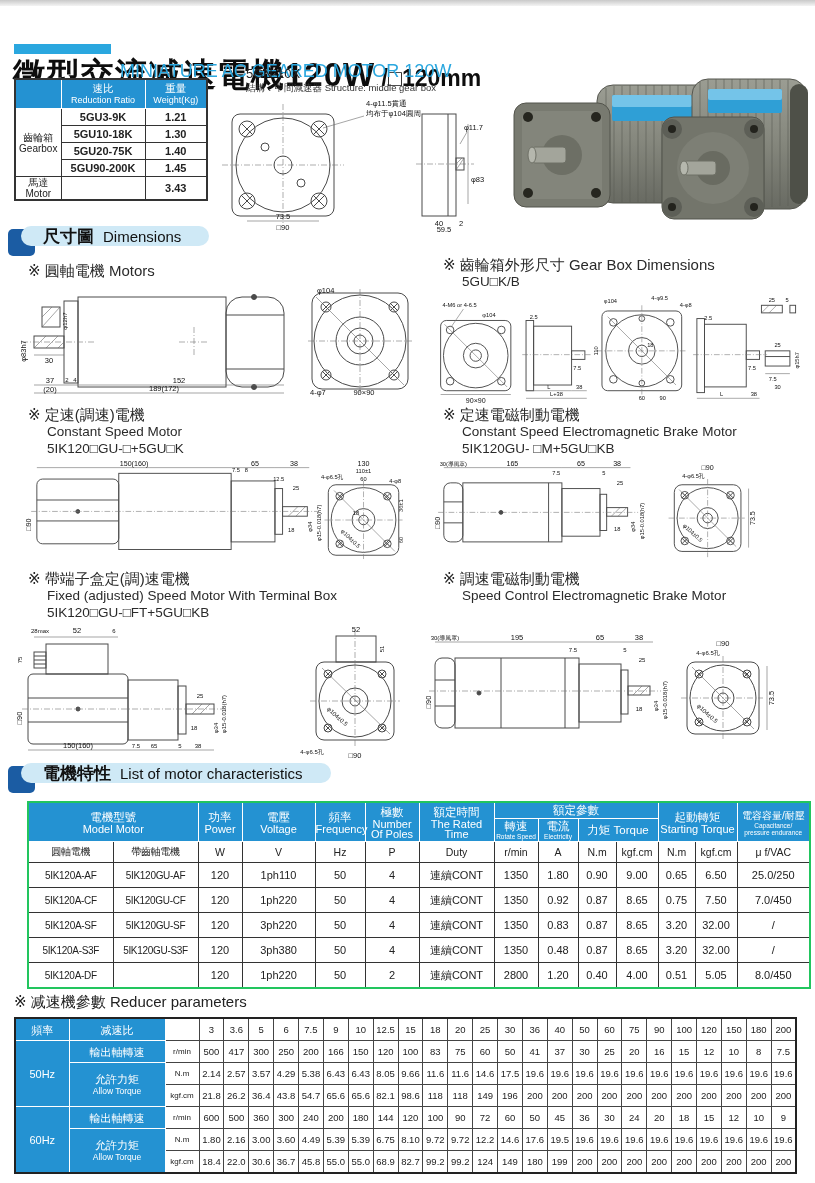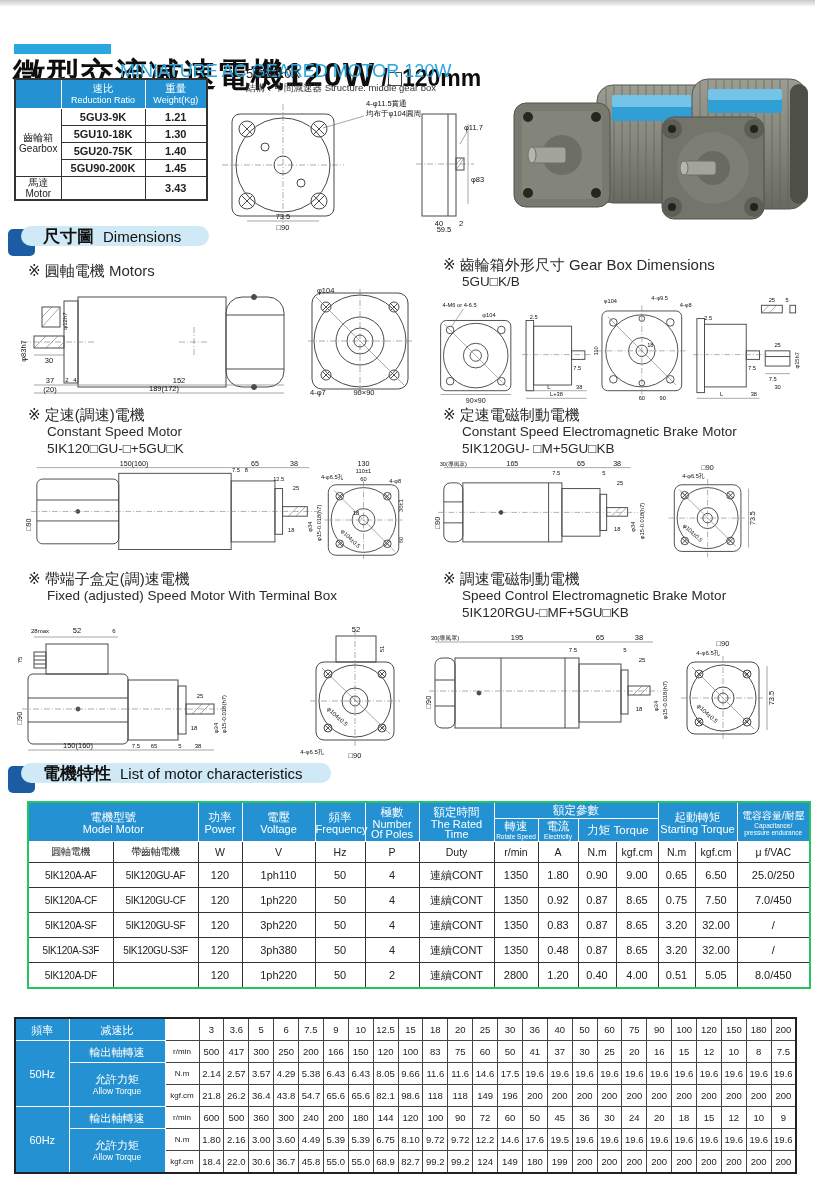--- a/index.html
+++ b/index.html
@@ -495,20 +495,21 @@
     <text transform="rotate(-90 220 64)" x="220" y="64" class="s">φ15-0.018(h7)</text>
     <text x="287" y="10">□90</text>
     <text x="272" y="19" class="s">4-φ6.5孔</text>
     <text transform="rotate(42 270 78)" x="270" y="78" class="s">φ104±0.5</text>
     <text transform="rotate(-90 337 61)" x="337" y="61">73.5</text>
   </svg>
 
   <div class="abs sec-title" style="left:28px;top:570px;">
     <span class="ln">※ 帶端子盒定(調)速電機</span>
     <span class="ln">Fixed (adjusted) Speed Motor With Terminal Box</span>
+    <span class="ln">5IK120□GU-□FT+5GU□KB</span>
   </div>
   <svg class="abs" style="left:14px;top:622px" width="400" height="140" viewBox="0 0 400 140">
     <g class="drw">
       <rect x="20" y="30" width="12" height="16"></rect>
         <line x1="20" y1="34" x2="32" y2="34"></line>
         <line x1="20" y1="38" x2="32" y2="38"></line>
         <line x1="20" y1="42" x2="32" y2="42"></line>
       <rect x="32" y="22" width="62" height="30"></rect>
       <rect x="14" y="52" width="100" height="70" rx="5"></rect>
       <line x1="14" y1="76" x2="114" y2="76"></line>
@@ -566,21 +567,20 @@
     <text x="342" y="10">52</text>
     <text transform="rotate(-90 370 27)" x="370" y="27" class="s">51</text>
     <text transform="rotate(42 322 96)" x="322" y="96" class="s">φ104±0.5</text>
     <text x="298" y="132" class="s">4-φ6.5孔</text>
     <text x="341" y="136">□90</text>
   </svg>
 
   <div class="abs sec-title" style="left:443px;top:570px;">
     <span class="ln">※ 調速電磁制動電機</span>
     <span class="ln">Speed Control Electromagnetic Brake Motor</span>
-    <span class="ln">5IK120RGU-□MF+5GU□KB</span>
   </div>
   <svg class="abs" style="left:425px;top:622px" width="390" height="140" viewBox="0 0 390 140">
     <g class="drw">
       <rect x="10" y="36" width="20" height="70" rx="7"></rect>
       <line x1="10" y1="58" x2="30" y2="58"></line>
         <line x1="10" y1="84" x2="30" y2="84"></line>
       <rect x="30" y="36" width="124" height="70"></rect>
       <line x1="140" y1="36" x2="140" y2="106"></line>
       <line x1="76" y1="36" x2="76" y2="106"></line>
       <circle cx="54" cy="71" r="2" fill="#4a4a4a"></circle>
@@ -770,20 +770,21 @@
           <td>1.20</td>
           <td>0.40</td>
           <td>4.00</td>
           <td>0.51</td>
           <td>5.05</td>
           <td>8.0/450</td>
         </tr>
     </tbody>
   </table>
 
+  <div class="abs red-title">※ 减速機參數 Reducer parameters</div>
   <table class="abs rt">
     <colgroup>
       <col style="width:54px">
         <col style="width:96px">
         <col style="width:34px">
     </colgroup>
     <tbody>
       <tr class="ratrow">
         <td class="bh">頻率</td>
         <td class="bh">减速比</td>

